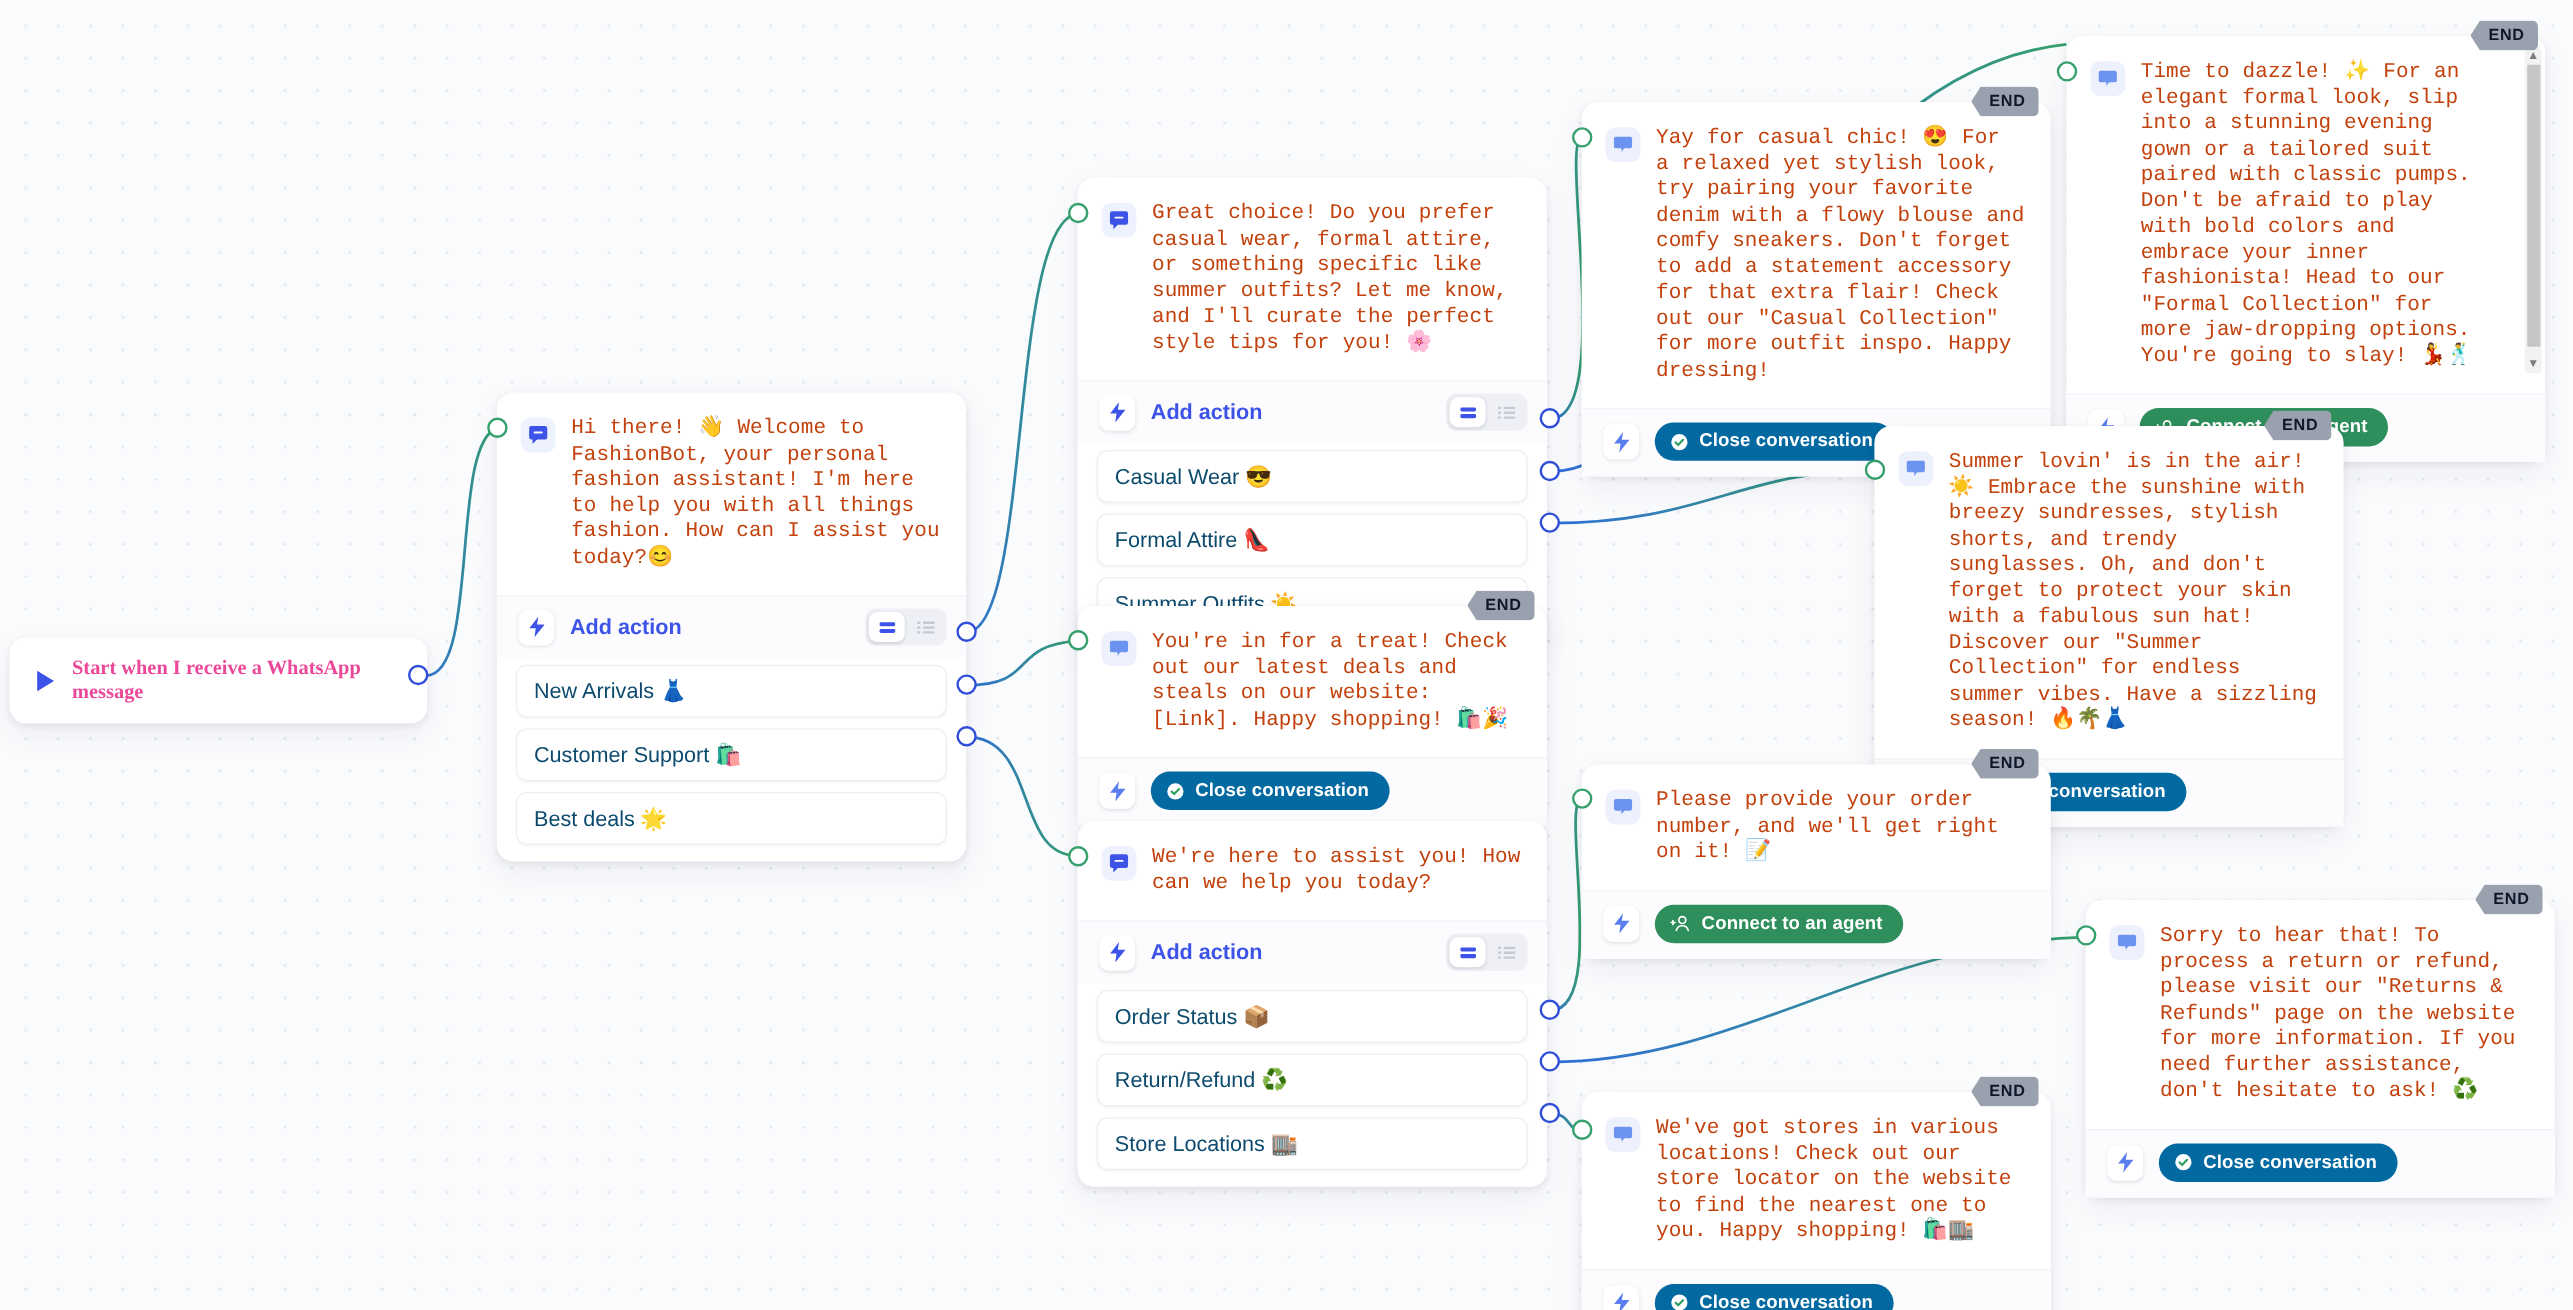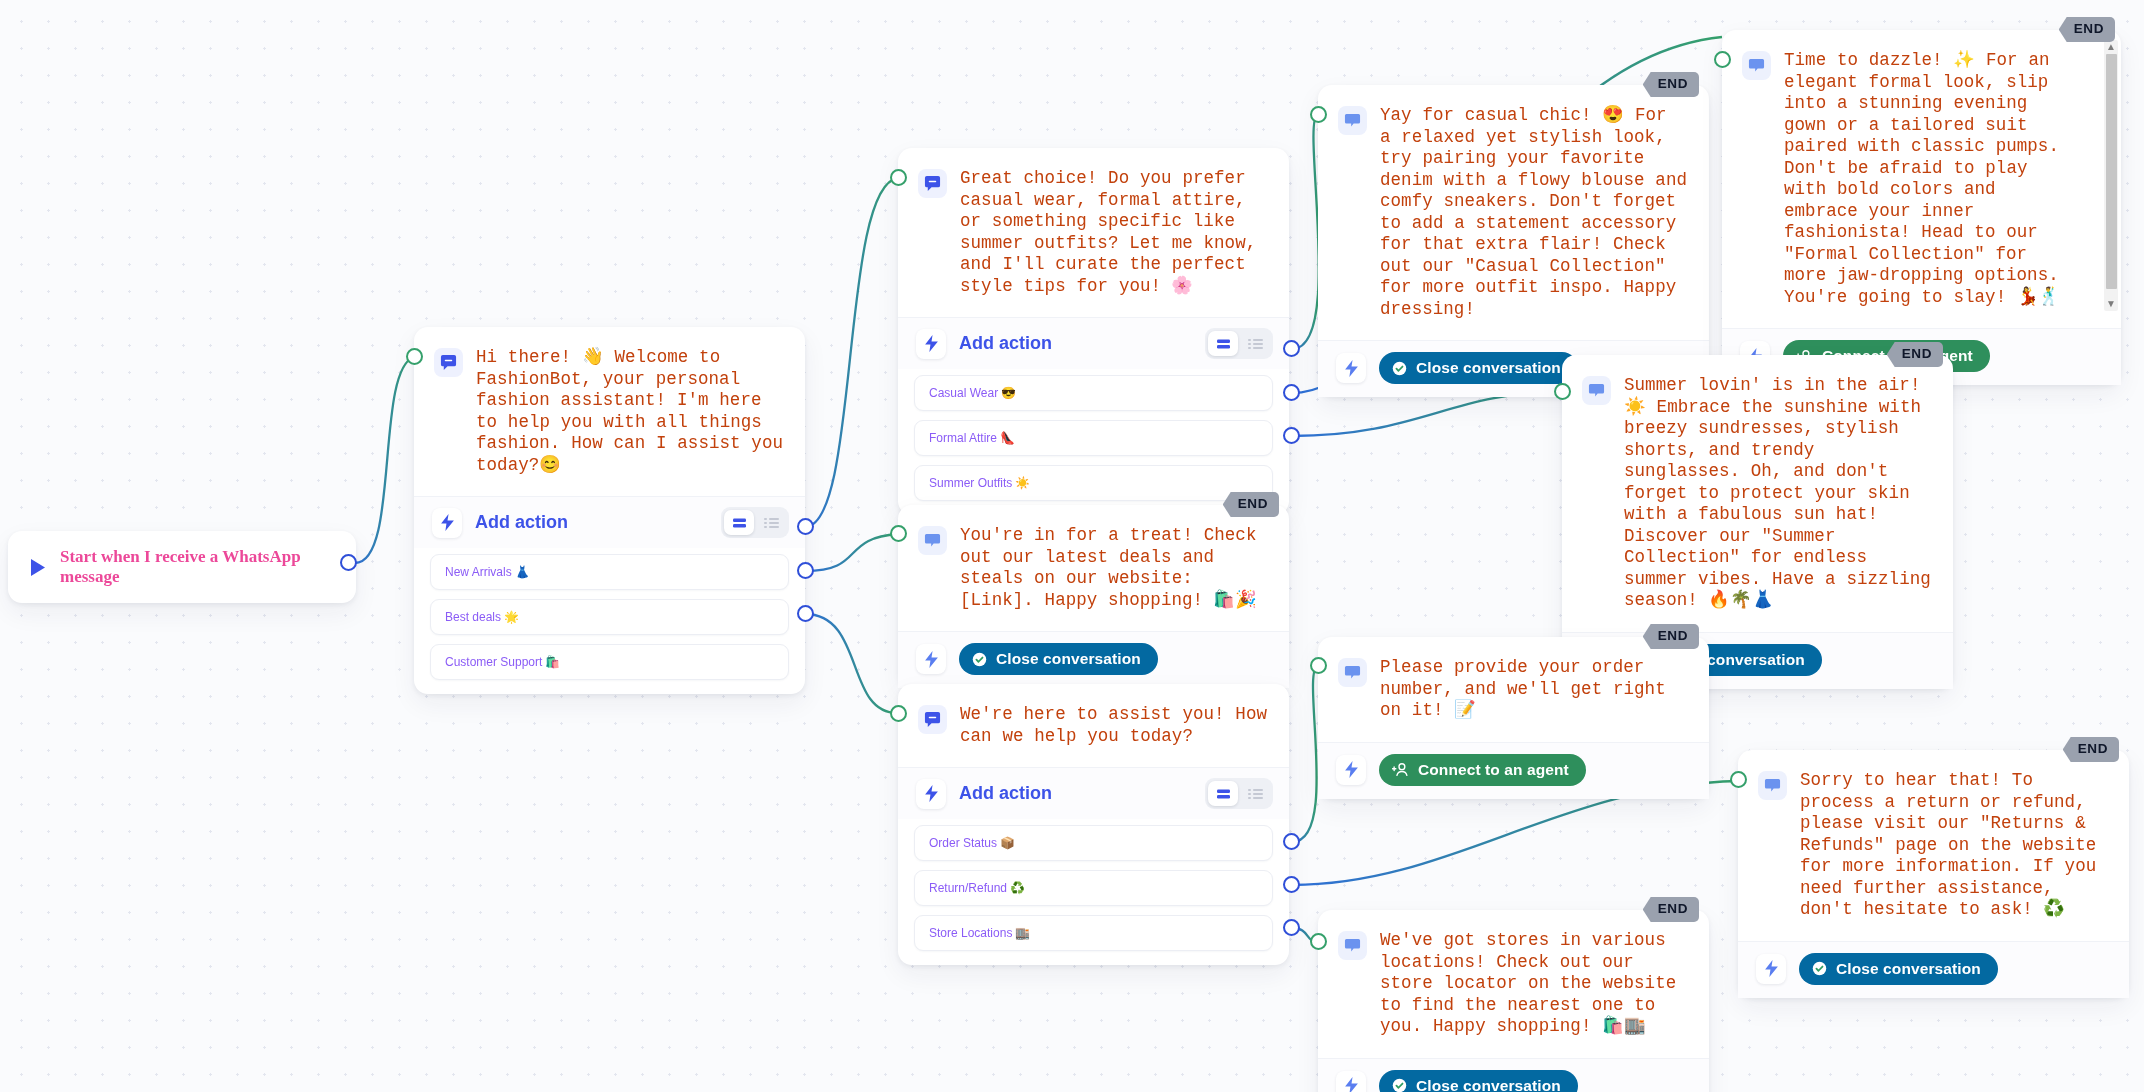--- a/index.html
+++ b/index.html
@@ -71,22 +71,22 @@
   }
   .seg.active { background: #ffffff; box-shadow: 0 1px 3px rgba(31,41,66,.14); }
 
   
   .options { padding: 6px 16px 14px 16px; display: flex; flex-direction: column; gap: 9px; }
   .option {
     border: 1px solid #eceef4;
     border-radius: 9px;
     background: #fff;
     padding: 10px 14px;
-    font-size: 12px;
-    color: #8b5cf6;
+    font-size: 18px;
+    color: #0c4a6e;
     box-shadow: 0 1px 2px rgba(31,41,66,.04);
   }
 
   
   .term .msg-icon { background: #edf1fd; }
   .term-footer {
     display: flex; align-items: center; gap: 13px;
     padding: 11px 16px 13px 18px;
     border-top: 1px solid #f0f2f7;
     background: #fcfcfe;
@@ -235,22 +235,22 @@
               <rect x="0" y="5" width="3" height="1.9" rx=".9" fill="#c5c9d4"></rect>
               <rect x="5" y="5" width="10" height="1.9" rx=".9" fill="#c5c9d4"></rect>
               <rect x="0" y="9" width="3" height="1.9" rx=".9" fill="#c5c9d4"></rect>
               <rect x="5" y="9" width="10" height="1.9" rx=".9" fill="#c5c9d4"></rect>
             </svg>
         </span>
       </span>
     </div>
     <div class="options">
       <div class="option">New Arrivals 👗</div>
+      <div class="option">Customer Support 🛍️</div>
       <div class="option">Best deals 🌟</div>
-      <div class="option">Customer Support 🛍️</div>
     </div>
   </div>
   <div class="port in" style="left:406px; top:348px;"></div>
   <div class="port out" style="left:797px; top:518px;"></div>
   <div class="port out" style="left:797px; top:562px;"></div>
   <div class="port out" style="left:797px; top:605px;"></div>
 
   <div class="node" style="left:898px; top:148px; width:391px;">
     <div class="node-body">
       <span class="msg-icon">

